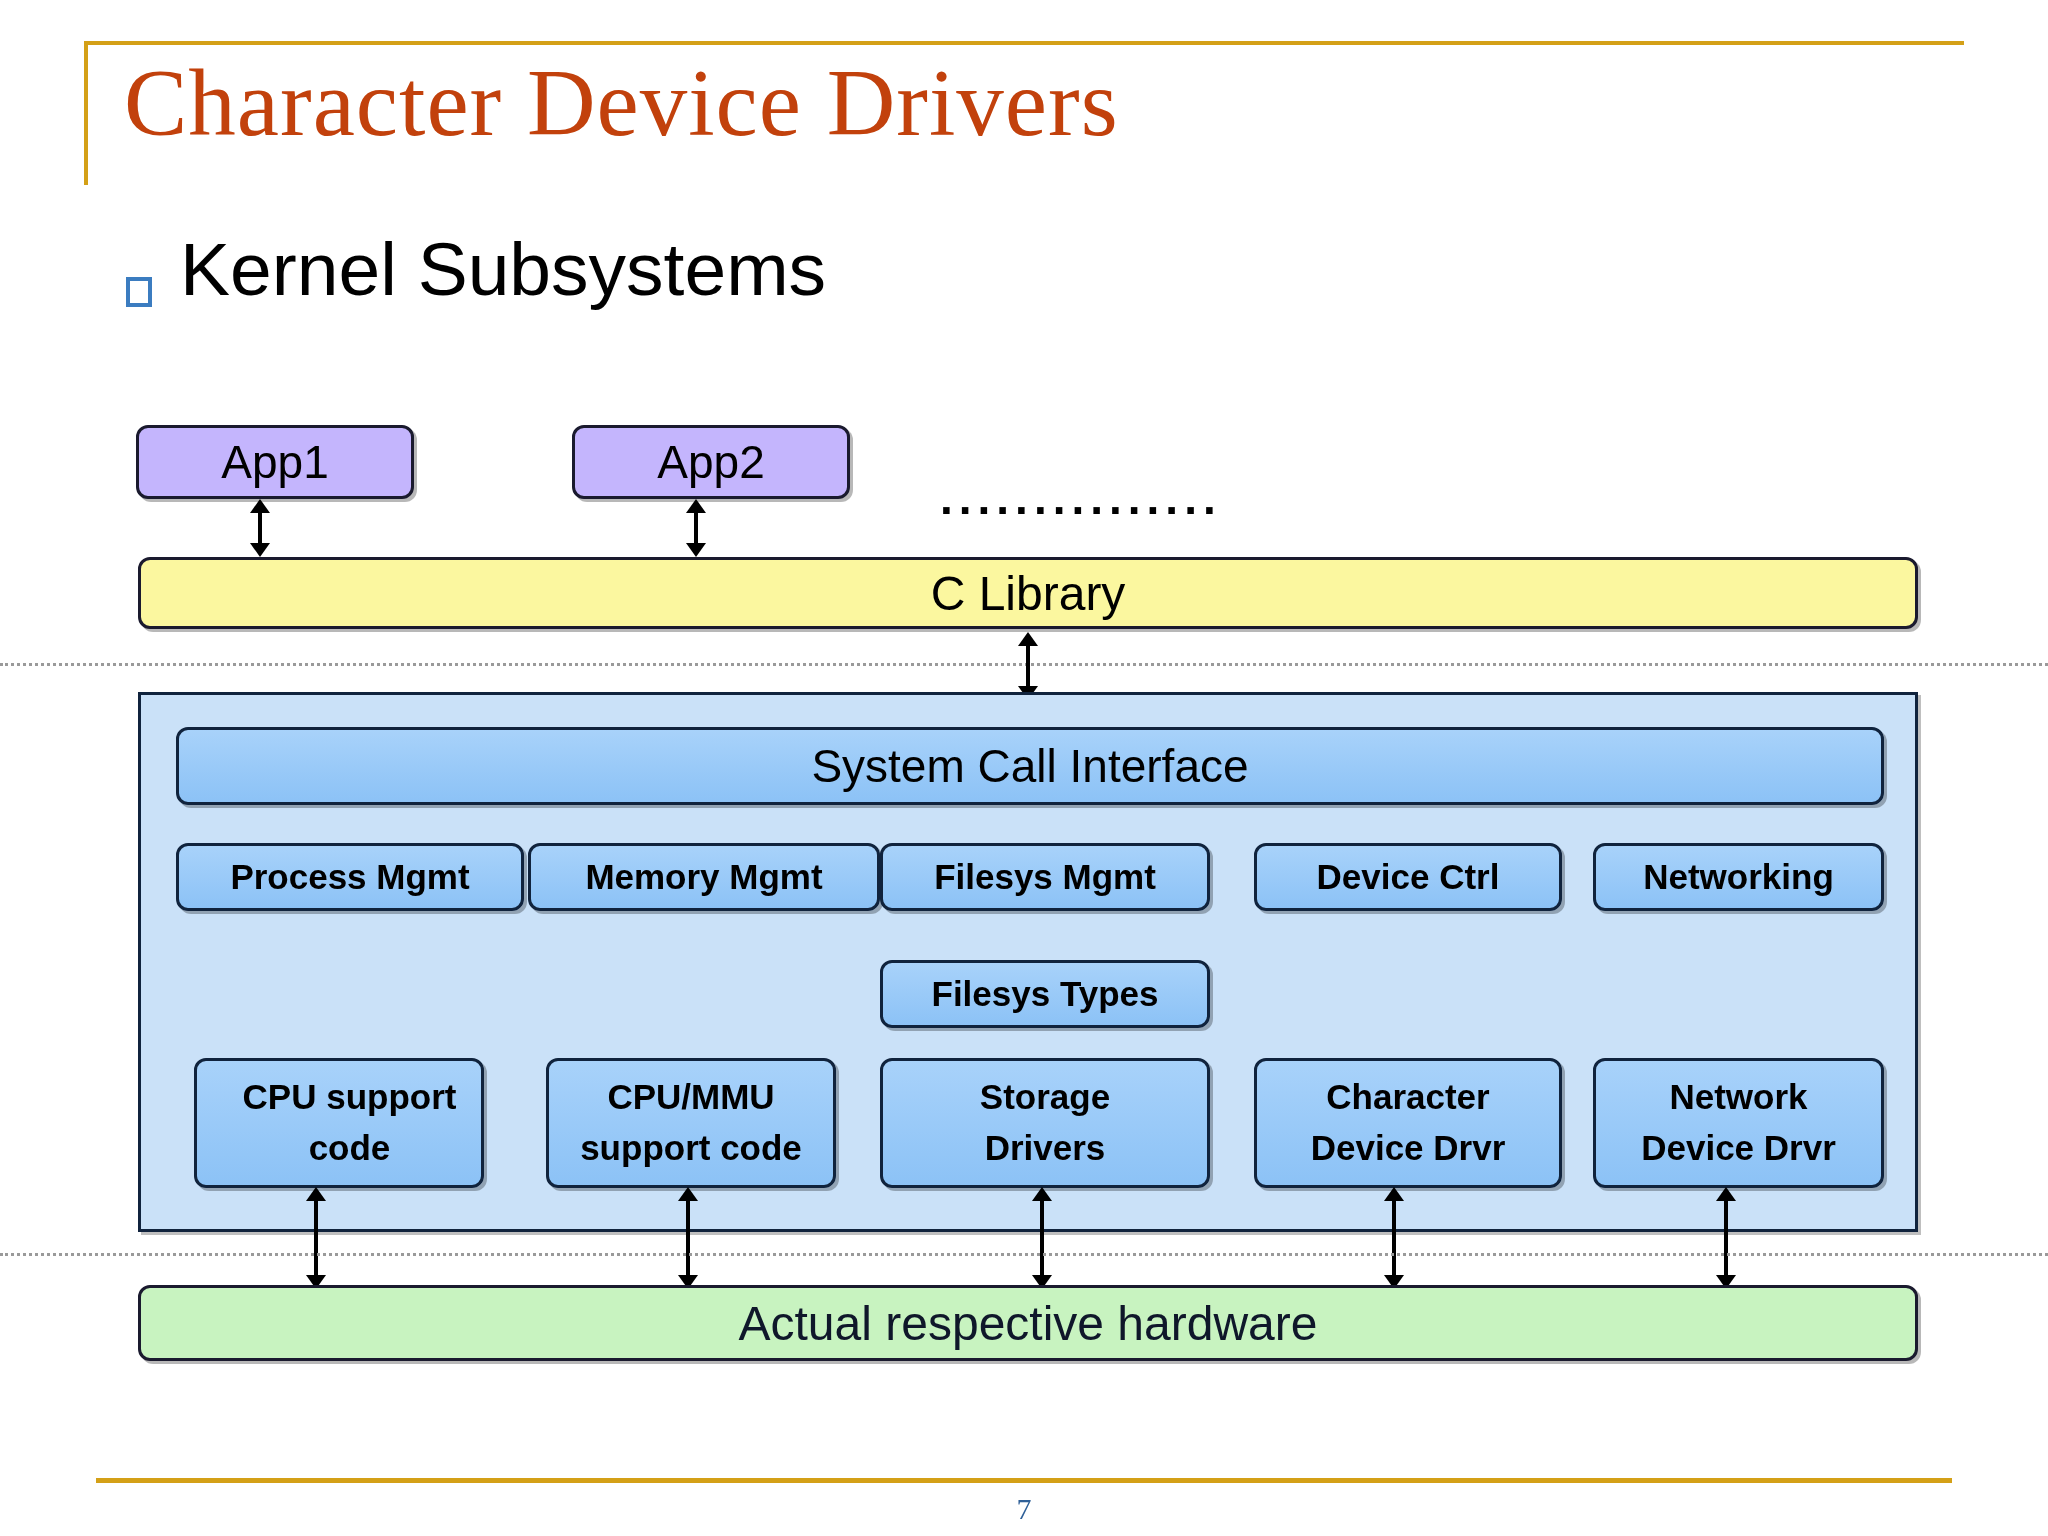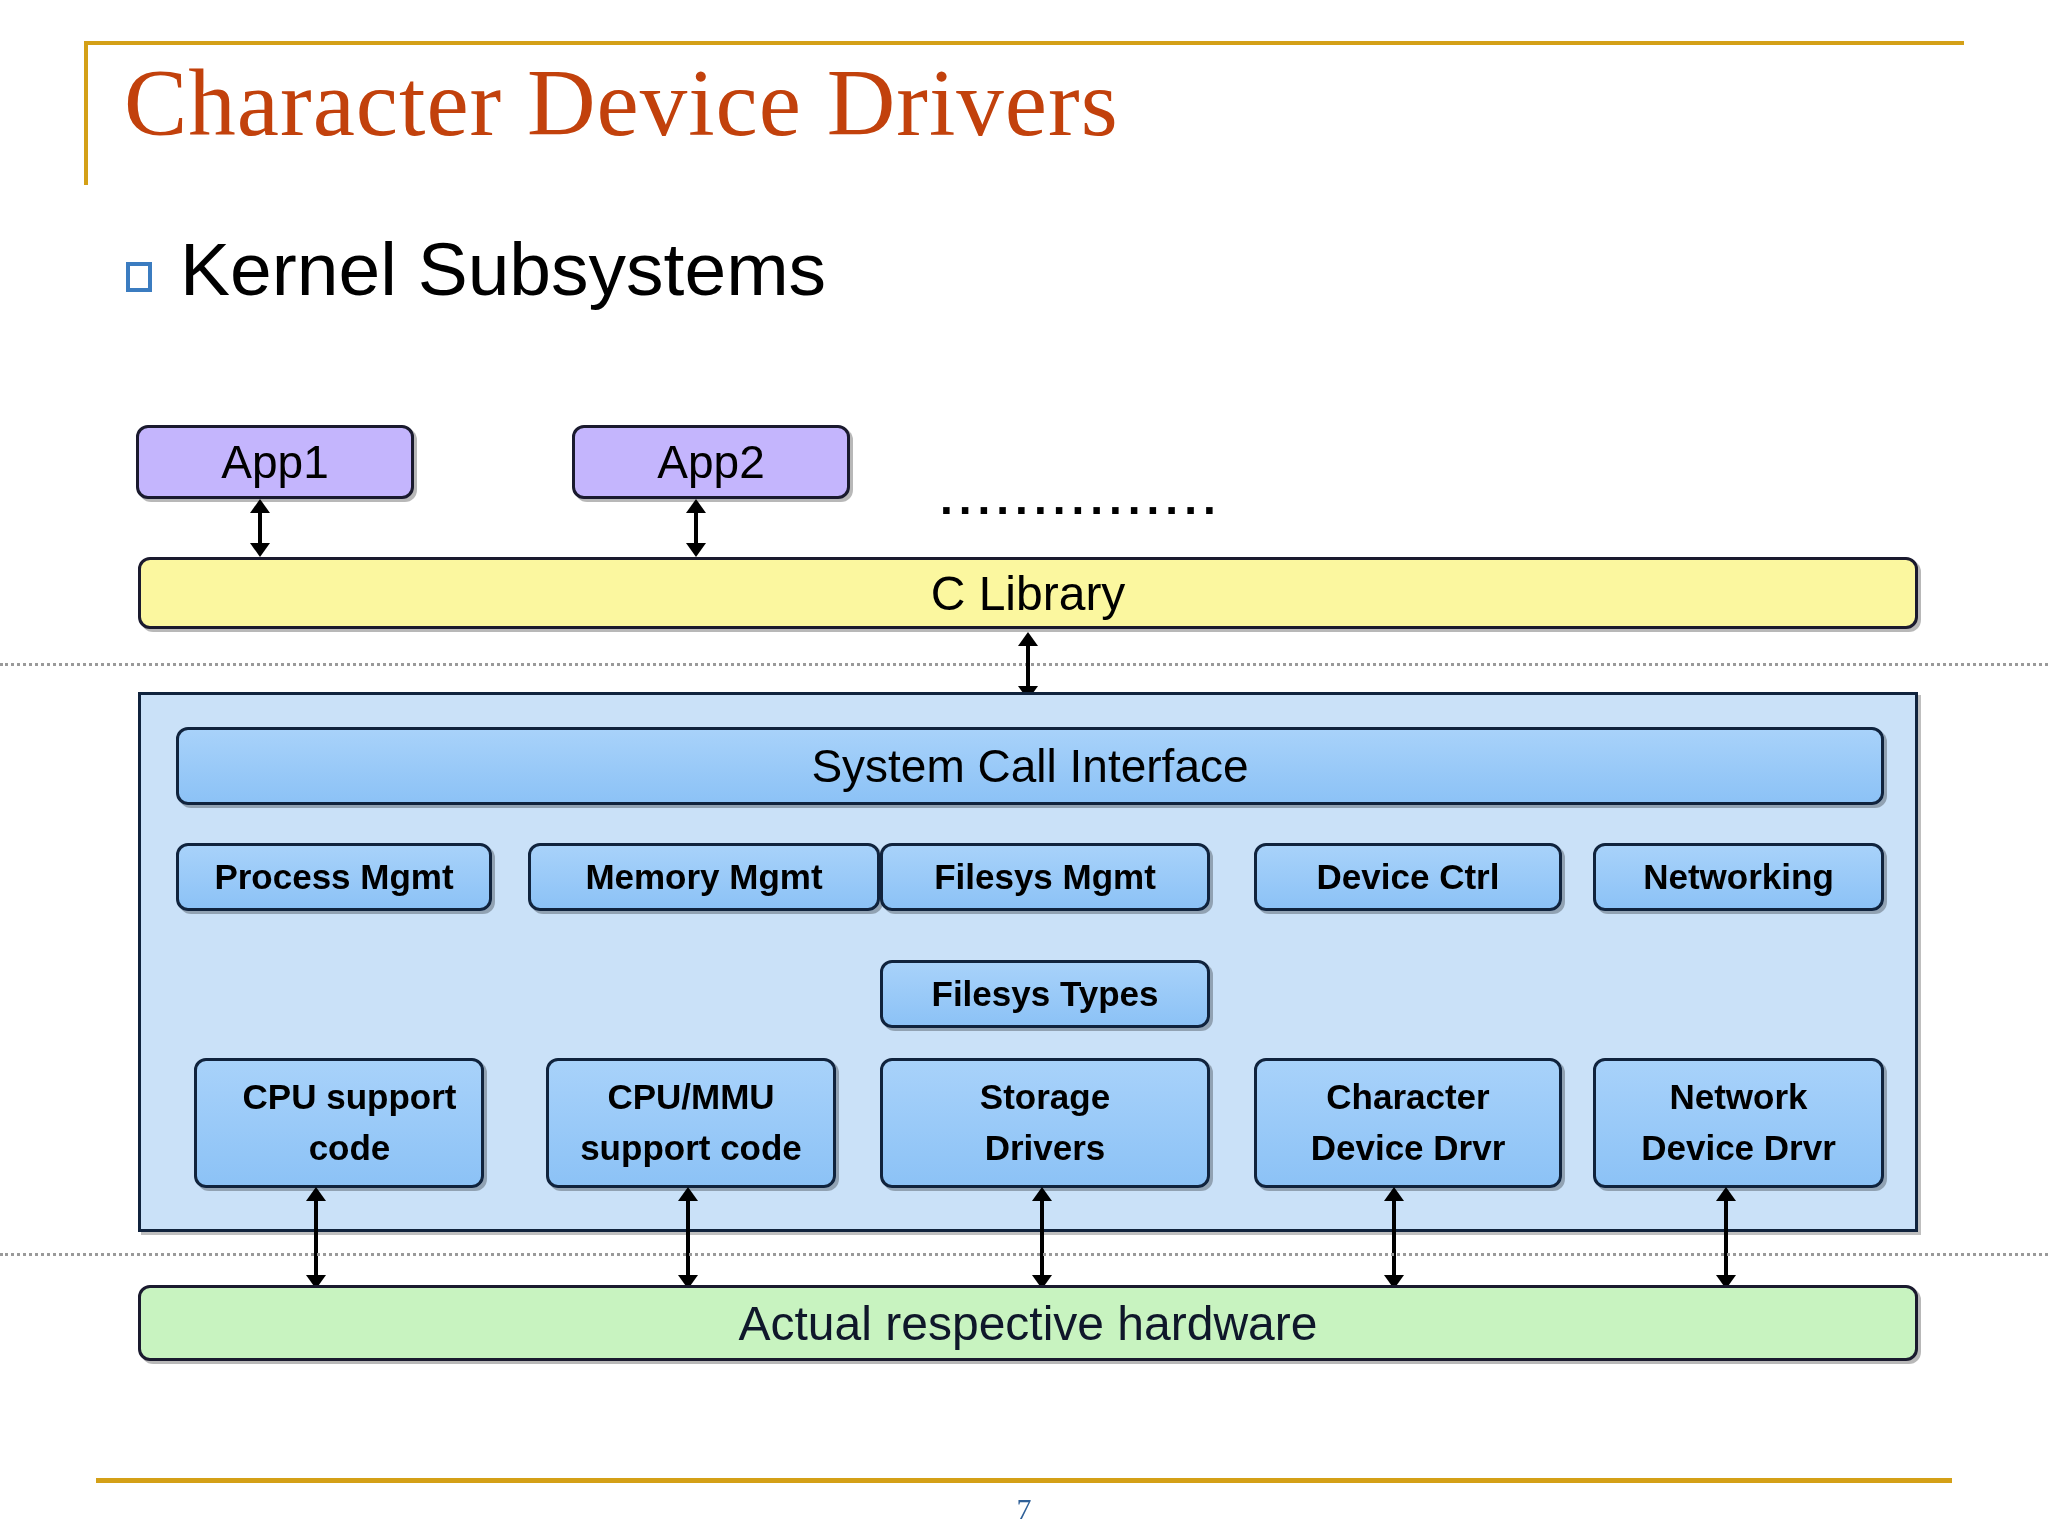--- a/index.html
+++ b/index.html
@@ -28,21 +28,21 @@
     font-family:"Liberation Serif", serif;
     font-size:95px; line-height:1.08;
     color:#c2410c;
     letter-spacing:1px;
     white-space:nowrap;
   }
 
   
   #bullet-row{
     position:absolute; left:126px; top:232px;
-    display:flex; align-items:center; gap:28px;
+    display:flex; align-items:flex-end; gap:28px;
   }
   #bullet-square{
     width:26px;height:30px;
     border:4px solid #3b7cc0;
     background:#ffffff;
     display:inline-block;
     box-sizing:border-box;
     margin-top:14px;
   }
   #bullet-text{
@@ -185,21 +185,21 @@
   <div class="box yellow-bar" id="c-library">C Library</div>
 
   <div class="sep" id="sep-top"></div>
 
   <div class="arrow both" style="left:1026px; top:645px; height:42px;"></div>
 
   <div id="kernel-panel">
 
     <div class="box blue-inner" id="syscall-box">System Call Interface</div>
 
-    <div class="box blue-inner subsys" style="left:35px; top:148px; width:316px;">Process Mgmt</div>
+    <div class="box blue-inner subsys" style="left:35px; top:148px; width:348px;">Process Mgmt</div>
     <div class="box blue-inner subsys" style="left:387px; top:148px; width:352px;">Memory Mgmt</div>
     <div class="box blue-inner subsys" style="left:739px; top:148px; width:330px;">Filesys Mgmt</div>
     <div class="box blue-inner subsys" style="left:1113px; top:148px; width:308px;">Device Ctrl</div>
     <div class="box blue-inner subsys" style="left:1452px; top:148px; width:291px;">Networking</div>
 
     <div class="box blue-inner subsys" style="left:739px; top:253px; width:330px;margin-top:12px;">Filesys Types</div>
 
     <div class="box blue-inner driver" style="left:53px; top:363px; width:290px;padding-left:21px;">
       <span>CPU support</span>
       <span>code</span>

